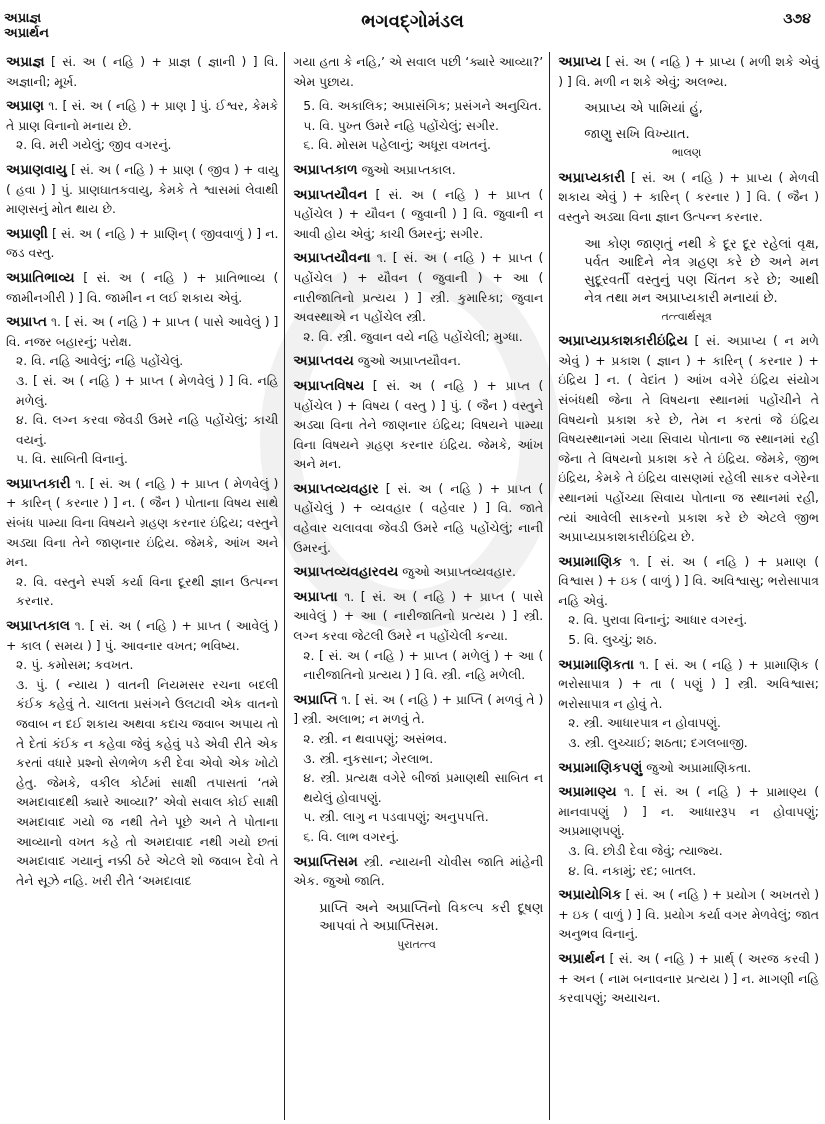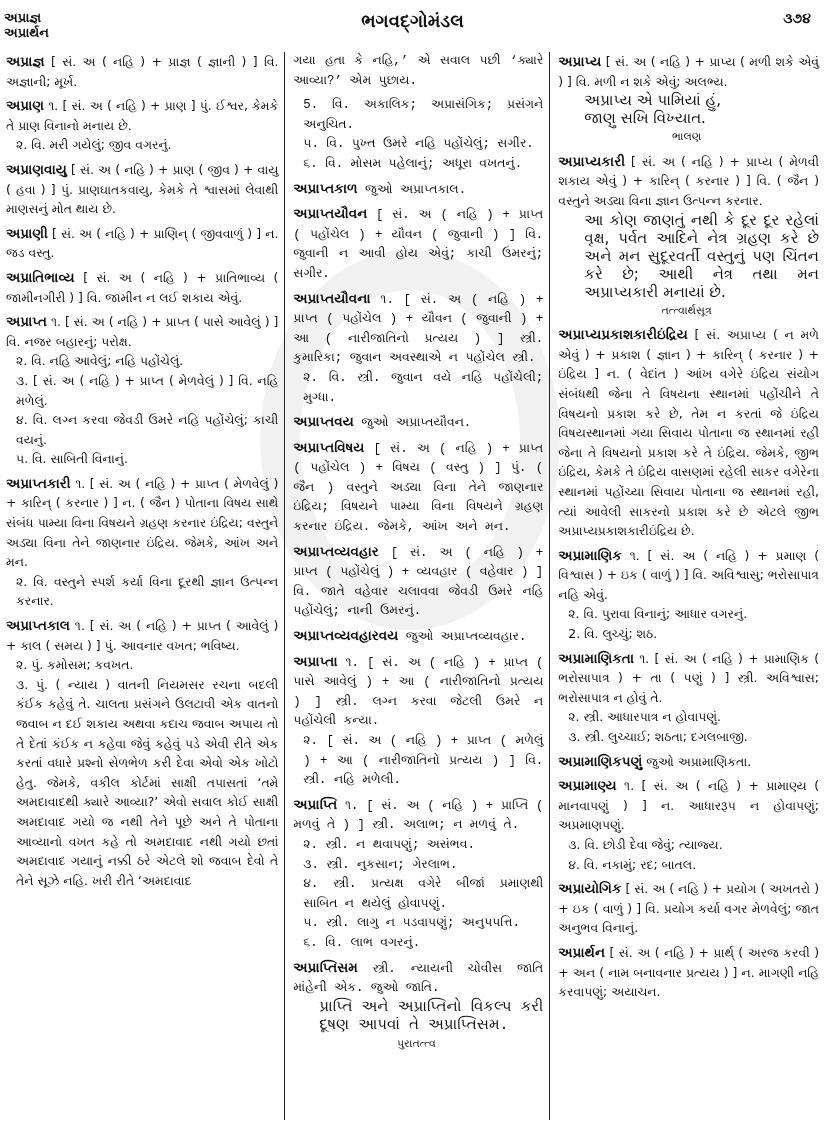--- a/index.html
+++ b/index.html
@@ -12,26 +12,26 @@
     border-radius: 50%; border: 40px solid #f1f1f1; box-sizing: border-box;
     pointer-events: none; z-index: 0;
   }
   .header { position: absolute; top: 8px; left: 0; width: 825px; height: 42px; z-index: 1; }
   .hdr-left { position: absolute; left: 4px; top: 2px; font-weight: bold; font-size: 13px; line-height: 15px; }
   .hdr-center { position: absolute; left: 0; right: 0; top: 2px; text-align: center; font-weight: bold; font-size: 18px; }
   .hdr-right { position: absolute; right: 14px; top: 2px; font-weight: bold; font-size: 14px; }
   .columns { position: absolute; top: 52px; left: 0; width: 825px; height: 1068px; display: flex; z-index: 1; }
   .col { box-sizing: border-box; padding: 0 6px 0 6px; font-size: 12.4px; line-height: 19.6px; }
   .col1 { width: 293px; border-right: 1.5px solid #222; }
-  .col2 { width: 272px; border-right: 1.5px solid #222; padding-left: 8px; font-family: Liberation Mono, monospace; }
+  .col2 { width: 272px; border-right: 1.5px solid #222; padding-left: 8px; }
   .col3 { width: 282px; padding-left: 8px; }
   .entry { margin: 0 0 5px 0; text-align: justify; }
   .hw { font-weight: bold; font-size: 13.5px; }
   .sense { display: block; padding-left: 10px; text-align: justify; }
-  .quote { display: block; padding-left: 26px; font-size: 15px; line-height: 18px; }
+  .quote { display: block; padding-left: 26px; font-size: 13px; line-height: 18px; margin-top: 8px; }
   .src { display: block; text-align: center; font-size: 11px; padding-right: 4px; }
 </style>
 </head>
 <body>
 
 <div class="watermark"></div>
 
 <div class="header">
   <div class="hdr-left">
     <div>અપ્રાજ્ઞ</div>
@@ -67,20 +67,20 @@
       <div class="entry"><span class="hw">અપ્રાપ્તવ્યવહાર</span> <span>[ સં. અ ( નહિ ) + પ્રાપ્ત ( પહોંચેલું ) + વ્યવહાર ( વહેવાર ) ] વિ. જાતે વહેવાર ચલાવવા જેવડી ઉમરે નહિ પહોંચેલું; નાની ઉમરનું.</span></div>
       <div class="entry"><span class="hw">અપ્રાપ્તવ્યવહારવય</span> <span>જુઓ અપ્રાપ્તવ્યવહાર.</span></div>
       <div class="entry"><span class="hw">અપ્રાપ્તા</span> <span>૧. [ સં. અ ( નહિ ) + પ્રાપ્ત ( પાસે આવેલું ) + આ ( નારીજાતિનો પ્રત્યય ) ] સ્ત્રી. લગ્ન કરવા જેટલી ઉમરે ન પહોંચેલી કન્યા.</span><span class="sense">૨. [ સં. અ ( નહિ ) + પ્રાપ્ત ( મળેલું ) + આ ( નારીજાતિનો પ્રત્યય ) ] વિ. સ્ત્રી. નહિ મળેલી.</span></div>
       <div class="entry"><span class="hw">અપ્રાપ્તિ</span> <span>૧. [ સં. અ ( નહિ ) + પ્રાપ્તિ ( મળવું તે ) ] સ્ત્રી. અલાભ; ન મળવું તે.</span><span class="sense">૨. સ્ત્રી. ન થવાપણું; અસંભવ.</span><span class="sense">૩. સ્ત્રી. નુકસાન; ગેરલાભ.</span><span class="sense">૪. સ્ત્રી. પ્રત્યક્ષ વગેરે બીજાં પ્રમાણથી સાબિત ન થયેલું હોવાપણું.</span><span class="sense">૫. સ્ત્રી. લાગુ ન પડવાપણું; અનુપપત્તિ.</span><span class="sense">૬. વિ. લાભ વગરનું.</span></div>
       <div class="entry"><span class="hw">અપ્રાપ્તિસમ</span> <span>સ્ત્રી. ન્યાયની ચોવીસ જાતિ માંહેની એક. જુઓ જાતિ.</span><span class="quote">પ્રાપ્તિ અને અપ્રાપ્તિનો વિકલ્પ કરી દૂષણ આપવાં તે અપ્રાપ્તિસમ.</span><span class="src">પુરાતત્ત્વ</span></div>
     </div>
   <div class="col col3" id="col2">
       <div class="entry"><span class="hw">અપ્રાપ્ય</span> <span>[ સં. અ ( નહિ ) + પ્રાપ્ય ( મળી શકે એવું ) ] વિ. મળી ન શકે એવું; અલભ્ય.</span><span class="quote">અપ્રાપ્ય એ પામિયાં હું,</span><span class="quote">જાણુ સખિ વિખ્યાત.</span><span class="src">ભાલણ</span></div>
       <div class="entry"><span class="hw">અપ્રાપ્યકારી</span> <span>[ સં. અ ( નહિ ) + પ્રાપ્ય ( મેળવી શકાય એવું ) + કારિન્ ( કરનાર ) ] વિ. ( જૈન ) વસ્તુને અડ્યા વિના જ્ઞાન ઉત્પન્ન કરનાર.</span><span class="quote">આ કોણ જાણતું નથી કે દૂર દૂર રહેલાં વૃક્ષ, પર્વત આદિને નેત્ર ગ્રહણ કરે છે અને મન સુદૂરવર્તી વસ્તુનું પણ ચિંતન કરે છે; આથી નેત્ર તથા મન અપ્રાપ્યકારી મનાયાં છે.</span><span class="src">તત્ત્વાર્થસૂત્ર</span></div>
       <div class="entry"><span class="hw">અપ્રાપ્યપ્રકાશકારીઇંદ્રિય</span> <span>[ સં. અપ્રાપ્ય ( ન મળે એવું ) + પ્રકાશ ( જ્ઞાન ) + કારિન્ ( કરનાર ) + ઇંદ્રિય ] ન. ( વેદાંત ) આંખ વગેરે ઇંદ્રિય સંયોગ સંબંધથી જેના તે વિષયના સ્થાનમાં પહોંચીને તે વિષયનો પ્રકાશ કરે છે, તેમ ન કરતાં જે ઇંદ્રિય વિષયસ્થાનમાં ગયા સિવાય પોતાના જ સ્થાનમાં રહી જેના તે વિષયનો પ્રકાશ કરે તે ઇંદ્રિય. જેમકે, જીભ ઇંદ્રિય, કેમકે તે ઇંદ્રિય વાસણમાં રહેલી સાકર વગેરેના સ્થાનમાં પહોંચ્યા સિવાય પોતાના જ સ્થાનમાં રહી, ત્યાં આવેલી સાકરનો પ્રકાશ કરે છે એટલે જીભ અપ્રાપ્યપ્રકાશકારીઇંદ્રિય છે.</span></div>
-      <div class="entry"><span class="hw">અપ્રામાણિક</span> <span>૧. [ સં. અ ( નહિ ) + પ્રમાણ ( વિશ્વાસ ) + ઇક ( વાળું ) ] વિ. અવિશ્વાસુ; ભરોસાપાત્ર નહિ એવું.</span><span class="sense">૨. વિ. પુરાવા વિનાનું; આધાર વગરનું.</span><span class="sense">2. વિ. લુચ્ચું; શઠ.</span></div>
+      <div class="entry"><span class="hw">અપ્રામાણિક</span> <span>૧. [ સં. અ ( નહિ ) + પ્રમાણ ( વિશ્વાસ ) + ઇક ( વાળું ) ] વિ. અવિશ્વાસુ; ભરોસાપાત્ર નહિ એવું.</span><span class="sense">૨. વિ. પુરાવા વિનાનું; આધાર વગરનું.</span><span class="sense">5. વિ. લુચ્ચું; શઠ.</span></div>
       <div class="entry"><span class="hw">અપ્રામાણિકતા</span> <span>૧. [ સં. અ ( નહિ ) + પ્રામાણિક ( ભરોસાપાત્ર ) + તા ( પણું ) ] સ્ત્રી. અવિશ્વાસ; ભરોસાપાત્ર ન હોવું તે.</span><span class="sense">૨. સ્ત્રી. આધારપાત્ર ન હોવાપણું.</span><span class="sense">૩. સ્ત્રી. લુચ્ચાઈ; શઠતા; દગલબાજી.</span></div>
       <div class="entry"><span class="hw">અપ્રામાણિકપણું</span> <span>જુઓ અપ્રામાણિકતા.</span></div>
       <div class="entry"><span class="hw">અપ્રામાણ્ય</span> <span>૧. [ સં. અ ( નહિ ) + પ્રામાણ્ય ( માનવાપણું ) ] ન. આધારરૂપ ન હોવાપણું; અપ્રમાણપણું.</span><span class="sense">૩. વિ. છોડી દેવા જેવું; ત્યાજ્ય.</span><span class="sense">૪. વિ. નકામું; રદ; બાતલ.</span></div>
       <div class="entry"><span class="hw">અપ્રાયોગિક</span> <span>[ સં. અ ( નહિ ) + પ્રયોગ ( અખતરો ) + ઇક ( વાળું ) ] વિ. પ્રયોગ કર્યા વગર મેળવેલું; જાત અનુભવ વિનાનું.</span></div>
       <div class="entry"><span class="hw">અપ્રાર્થન</span> <span>[ સં. અ ( નહિ ) + પ્રાર્થ્ ( અરજ કરવી ) + અન ( નામ બનાવનાર પ્રત્યય ) ] ન. માગણી નહિ કરવાપણું; અયાચન.</span></div>
     </div>
 </div>
 
 </body></html>

